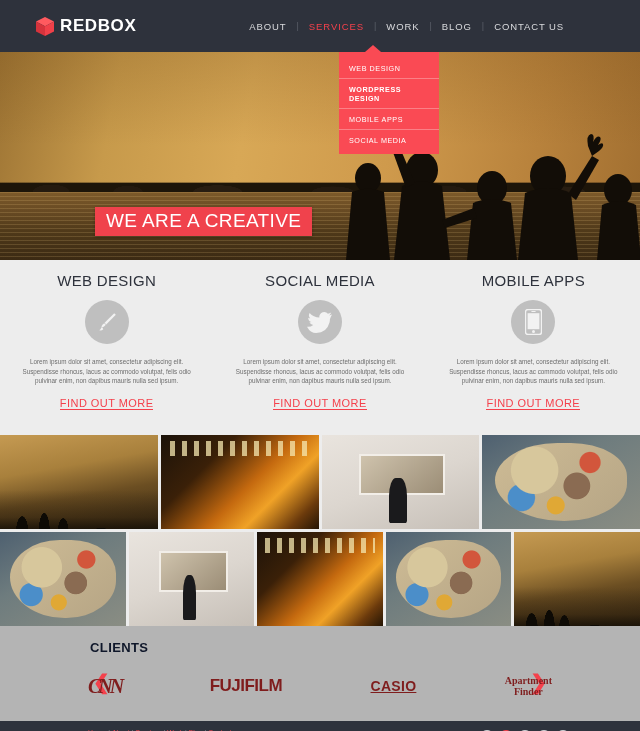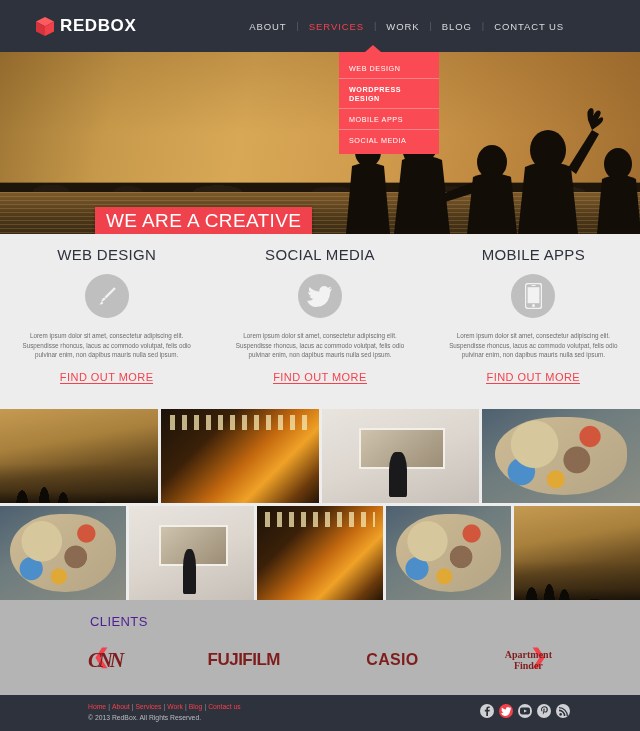--- a/index.html
+++ b/index.html
@@ -40,21 +40,21 @@
     border-bottom:7px solid #fa4a54;
   }
   .dd-item {
     color:#ffffff; font-size:7.2px; letter-spacing:.55px; padding:5.5px 10px 5.5px 10px;
     border-bottom:1px solid rgba(255,255,255,.3); text-decoration:none; display:block;
   }
   .dd-item:last-child { border-bottom:none; }
   .dd-item.active { font-weight:bold; }
 
   
-  .hero { height:182px; position:relative; overflow:hidden; }
+  .hero { height:208px; position:relative; overflow:hidden; }
   .hero-sky {
     position:absolute; inset:0;
     background:
       linear-gradient(100deg,#9d7434 0%,#c79a4b 18%,#d8a856 38%,#cf9a4c 60%,#b8823c 82%,#a06e30 100%);
   }
   .hero-sky::after{
     content:""; position:absolute; inset:0;
     background:linear-gradient(180deg, rgba(110,70,20,.22) 0%, rgba(0,0,0,0) 45%);
   }
   .hero-trees {
@@ -152,31 +152,31 @@
   .pf-feature-title { color:#fff; font-size:9.5px; font-weight:bold; letter-spacing:.45px; }
   .pf-feature-desc { color:#ffe1e3; font-size:6.6px; line-height:9.5px; margin-top:8px; }
   .pf-feature-link {
     position:absolute; left:17px; bottom:13px; color:#fff; font-size:6.6px;
     letter-spacing:.5px; text-decoration:none;
   }
 
   
   .clients { background:#b4b4b4; height:95px; position:relative; }
   .clients-title {
-    position:absolute; left:90px; top:14px; font-size:13px; color:#4c1d95;
-    letter-spacing:.4px; font-weight:normal;text-align:center;
+    position:absolute; left:90px; top:14px; font-size:13px; color:#0f172a;
+    letter-spacing:.4px; font-weight:bold;text-align:center;
   }
   .clients-row {
     position:absolute; left:88px; right:88px; top:40px; height:40px;
     display:flex; align-items:center; justify-content:space-between;
   }
   .client-logo { color:#7f1d1d; font-weight:bold; white-space:nowrap; }
   .cl-cnn { font-size:20px; font-style:italic; letter-spacing:-3px; font-family:"Liberation Serif",serif; }
   .cl-fuji { font-size:17px; letter-spacing:-.5px;text-align:right; }
-  .cl-casio { font-size:16px; letter-spacing:.3px; }
+  .cl-casio { font-size:14px; letter-spacing:.3px;text-decoration:underline; }
   .cl-apt { font-size:10px; line-height:11px; text-align:center; font-family:"Liberation Serif",serif; }
   .arrow {
     position:absolute; top:46px; color:#f4414c; font-size:20px; font-weight:bold;
     line-height:1; cursor:pointer; user-select:none;
   }
   .arrow-left { left:93px; }
   .arrow-right { right:93px; }
 
   
   .footer { background:#2e323c; height:36px; position:relative; }

